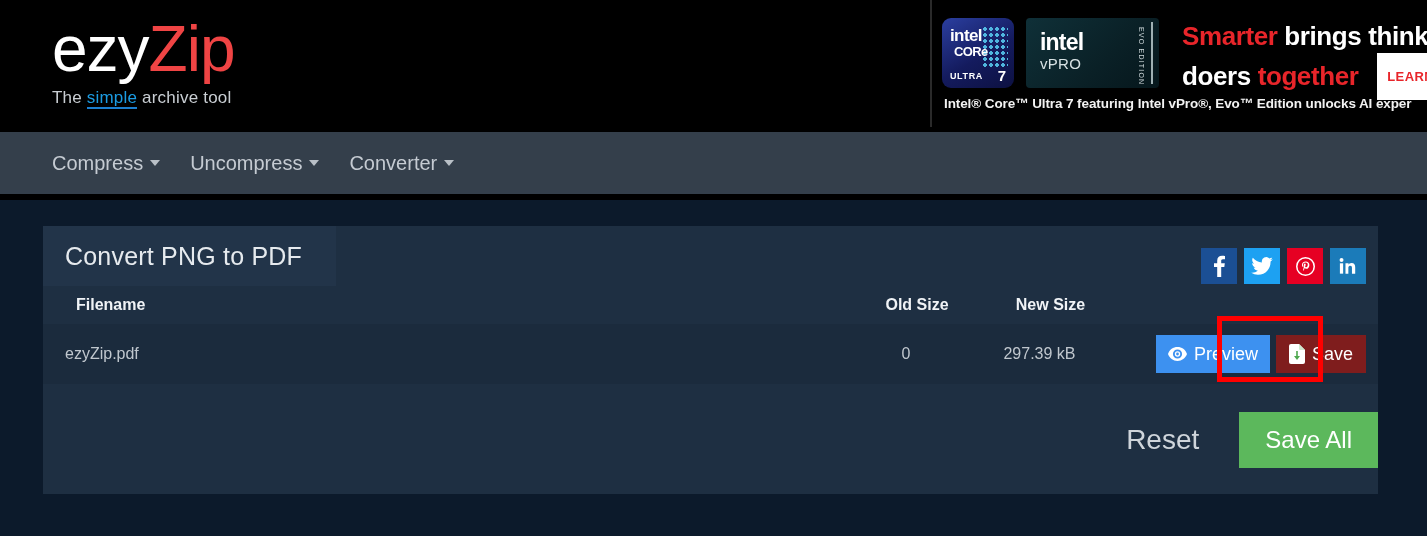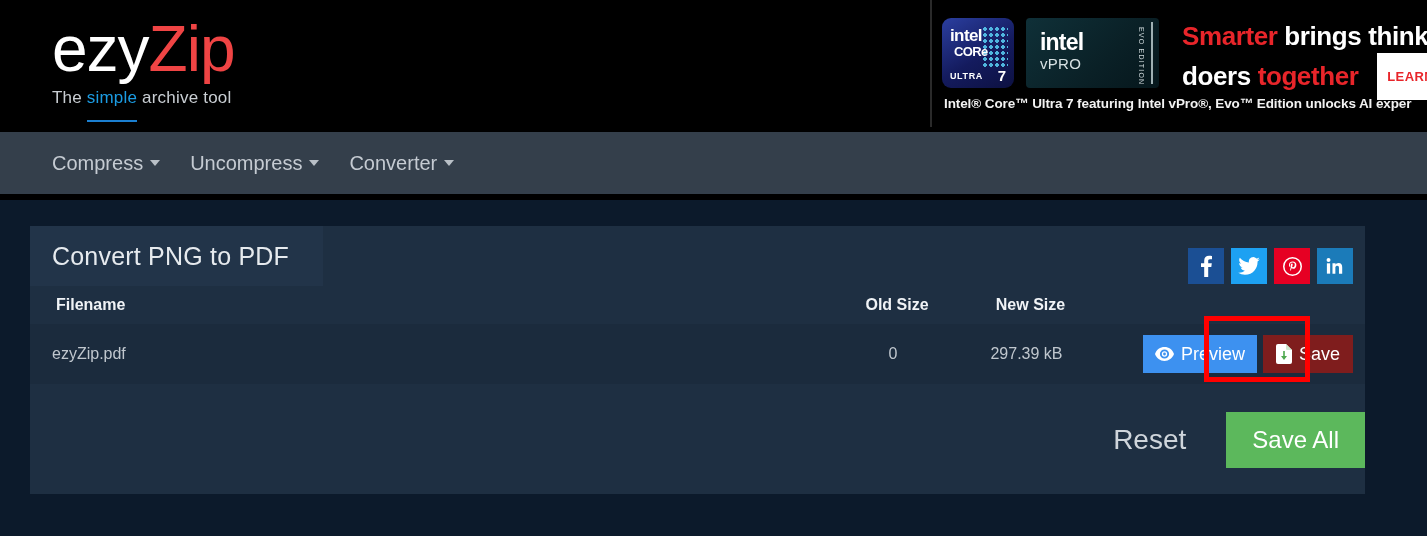--- a/index.html
+++ b/index.html
@@ -40,21 +40,21 @@
   .tagline {
     margin-top: 6px;
     font-size: 17px;
     color: #c9ced3;
     letter-spacing: .2px;
     white-space: nowrap;
   }
   .tagline .simple {
     color: #1b9ce3;
     border-bottom: 2px solid #1b7fd0;
-    padding-bottom: 13px;
+    padding-bottom: 0;
     text-align: center;
   }
 
   
   .ad {
     position: absolute;
     left: 930px;
     top: 0;
     width: 497px;
     height: 127px;
@@ -202,21 +202,21 @@
 
   
   .page {
     width: 1427px;
     height: 342px;
     background: #0c1a2b;
     position: relative;
   }
   .card {
     position: absolute;
-    left: 30px;
+    left: 43px;
     top: 26px;
     width: 1335px;
     height: 268px;
     background: #1e2f42;
   }
   .card-tab {
     position: absolute;
     left: 0; top: 0;
     width: 293px;
     height: 60px;
@@ -258,21 +258,21 @@
   
   .tbl {
     position: absolute;
     left: 0; top: 60px;
     width: 1335px;
   }
   .tbl-head {
     display: flex;
     align-items: center;
     height: 38px;
-    padding: 0 0 0 16px;
+    padding: 0 0 0 23px;
     box-sizing: border-box;
   }
   .tbl-head .th {
     font-size: 16px;
     font-weight: bold;
     color: #f0f3f6;
     white-space: nowrap;
   }
   .tbl-row {
     display: flex;

